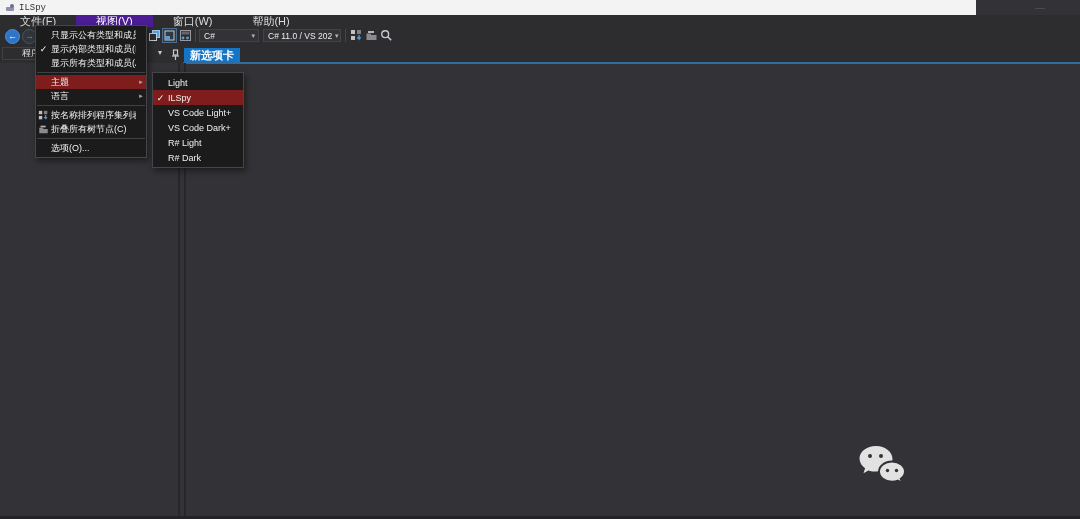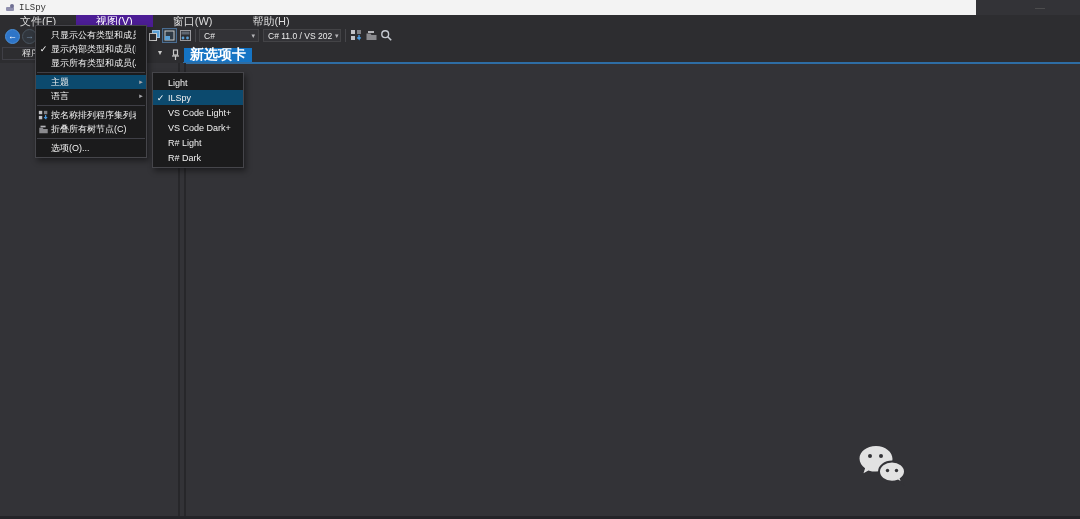--- a/index.html
+++ b/index.html
@@ -36,39 +36,39 @@
   .combo .arrow{margin-left:auto;color:#b5b5b8;font-size:7px;padding-left:3px}
   .tb-icon{top:2px;display:flex;align-items:center;justify-content:center}
   .pressed{border:1px solid #4a6d92;background:#2f3a45;box-sizing:border-box}
 
   
   #tabrow{left:0;top:45px;width:1080px;height:18px;background:#2d2d30}
   #assemblies-label{left:2px;top:2px;height:13px;border:1px solid #3f3f46;background:#2d2d30;
     color:#e8e8e8;font-size:9px;display:flex;align-items:center;padding:0 19px;box-sizing:border-box}
   #panel-chevron{left:158px;top:3px;color:#c8c8c8;font-size:8px}
   #panel-pin{left:171px;top:2px}
-  #doc-tab{left:184px;top:3px;height:14px;background:#1574c4;color:#fff;font-size:14px;
+  #doc-tab{left:184px;top:3px;height:14px;background:#1574c4;color:#fff;font-size:11px;
     font-weight:bold;display:flex;align-items:center;padding:0 6px}
   #tab-underline{left:183px;top:17px;width:897px;height:2px;background:#2e6da4}
 
   
   #left-panel{left:0;top:63px;width:178px;height:453px;background:#333337}
   #splitter{left:178px;top:63px;width:8px;height:453px;background:#333337;
     border-left:2px solid #27272a;border-right:2px solid #27272a;box-sizing:border-box}
   #main-view{left:186px;top:64px;width:894px;height:452px;background:#333337}
   #bottom-edge{left:0;top:516px;width:1080px;height:3px;background:#242428}
 
   
   .menu{background:#1b1b1c;border:1px solid #45454a;box-shadow:2px 3px 6px rgba(0,0,0,.45);
     padding:2px 0;z-index:50}
   #view-menu{left:35px;top:25px;width:110px}
   #theme-menu{left:152px;top:72px;width:90px;z-index:60}
   .menu-row{height:14px;display:flex;align-items:center;color:#f0f0f0;font-size:9px;cursor:default}
   #theme-menu .menu-row{height:15px}
-  .menu-row.hl{background:#0c4a6e}
+  .menu-row.hl{background:#7f1d1d}
   .mr-check{width:15px;text-align:center;font-size:9px;flex:none;color:#fff}
   .mr-icon{width:15px;display:flex;align-items:center;justify-content:center;flex:none}
   .mr-label{flex:1;white-space:nowrap;overflow:hidden}
   .mr-arrow{width:10px;flex:none;color:#a9a9ad;font-size:7px;text-align:center}
   .menu-sep{height:1px;background:#3f3f46;margin:2px 1px}
 
   
   #watermark{left:858px;top:444px;display:flex;align-items:center;gap:9px;color:#e2e2e2}
   #watermark .wm-text{font-size:30px;letter-spacing:2px;font-weight:bold}
 </style>

